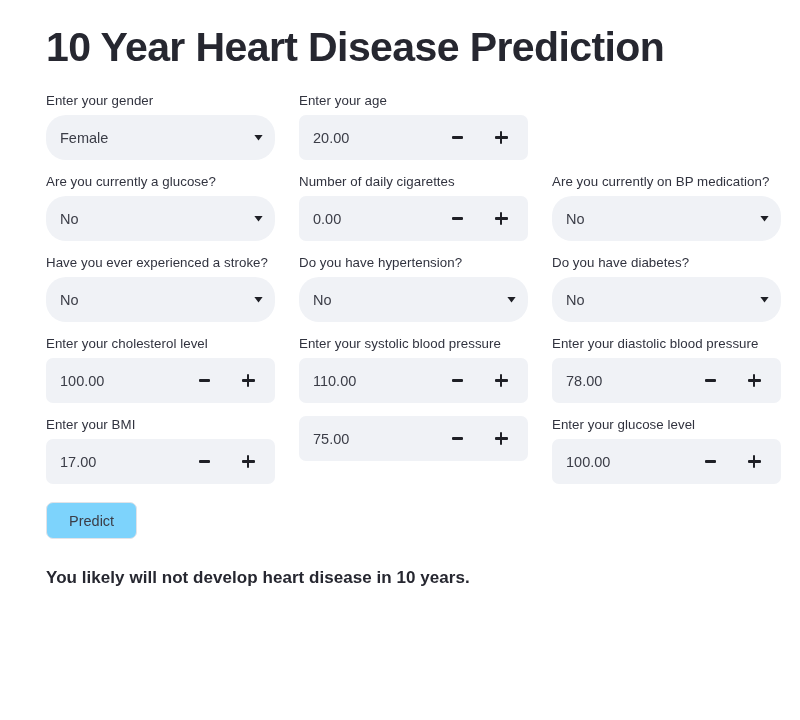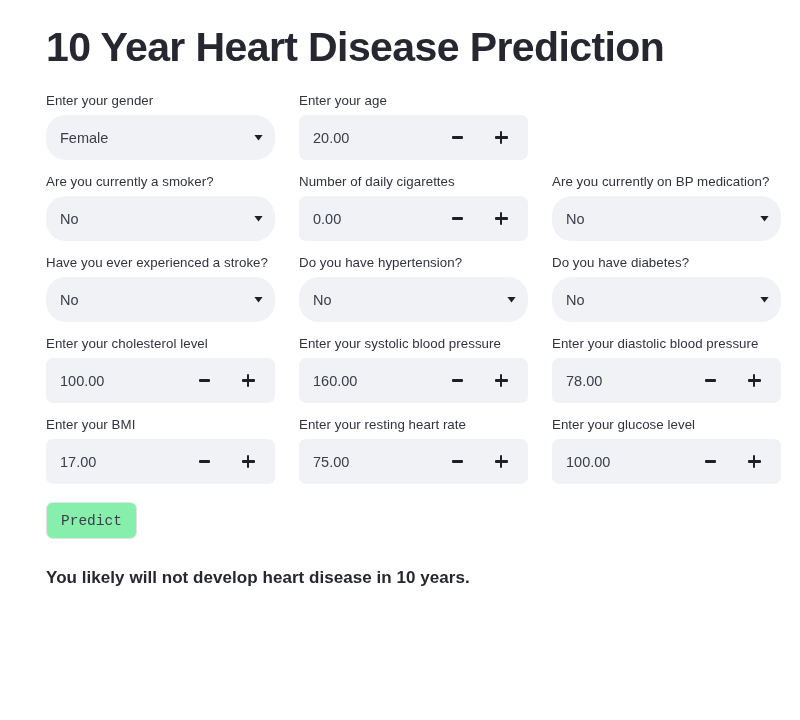--- a/index.html
+++ b/index.html
@@ -139,26 +139,26 @@
   .gap-minus-plus { width: 18px; flex: 0 0 18px; }
 
   .actions {
     margin-top: 18px;
   }
   .predict-button {
     display: inline-flex;
     align-items: center;
     justify-content: center;
     height: 37px;
-    padding: 0 14px;
-    background: #86efac;
+    padding: 0 22px;
+    background: #7dd3fc;
     border: 1px solid #e1e3e8;
     border-radius: 7px;
     font-size: 14.5px;
-    font-family: Liberation Mono, monospace;
+    font-family: Liberation Sans, sans-serif;
     color: #3b3d47;
     cursor: pointer;
   }
   .result-text {
     margin-top: 26px;
     font-size: 17px;
     line-height: 26px;
     color: #262730;
     letter-spacing: 0.05px;
     font-weight: bold;
@@ -189,21 +189,21 @@
             </button>
             <span class="gap-minus-plus"></span>
             <button class="step-btn">
               <span class="plus-glyph"></span>
             </button>
           </div>
         </div>
       </div>
       <div class="row">
         <div class="col">
-          <div class="field-label">Are you currently a smoker?</div>
+          <div class="field-label">Are you currently a glucose?</div>
           <div class="widget select-widget">
             <span class="select-value">No</span>
             <span class="caret"></span>
           </div>
         </div>
         <div class="col">
           <div class="field-label">Number of daily cigarettes</div>
           <div class="widget number-widget">
             <span class="number-value">0.00</span>
             <button class="step-btn">
@@ -256,21 +256,21 @@
             </button>
             <span class="gap-minus-plus"></span>
             <button class="step-btn">
               <span class="plus-glyph"></span>
             </button>
           </div>
         </div>
         <div class="col">
           <div class="field-label">Enter your systolic blood pressure</div>
           <div class="widget number-widget">
-            <span class="number-value">160.00</span>
+            <span class="number-value">110.00</span>
             <button class="step-btn">
               <span class="minus-glyph"></span>
             </button>
             <span class="gap-minus-plus"></span>
             <button class="step-btn">
               <span class="plus-glyph"></span>
             </button>
           </div>
         </div>
         <div class="col">
@@ -295,21 +295,20 @@
             <button class="step-btn">
               <span class="minus-glyph"></span>
             </button>
             <span class="gap-minus-plus"></span>
             <button class="step-btn">
               <span class="plus-glyph"></span>
             </button>
           </div>
         </div>
         <div class="col">
-          <div class="field-label">Enter your resting heart rate</div>
           <div class="widget number-widget">
             <span class="number-value">75.00</span>
             <button class="step-btn">
               <span class="minus-glyph"></span>
             </button>
             <span class="gap-minus-plus"></span>
             <button class="step-btn">
               <span class="plus-glyph"></span>
             </button>
           </div>

